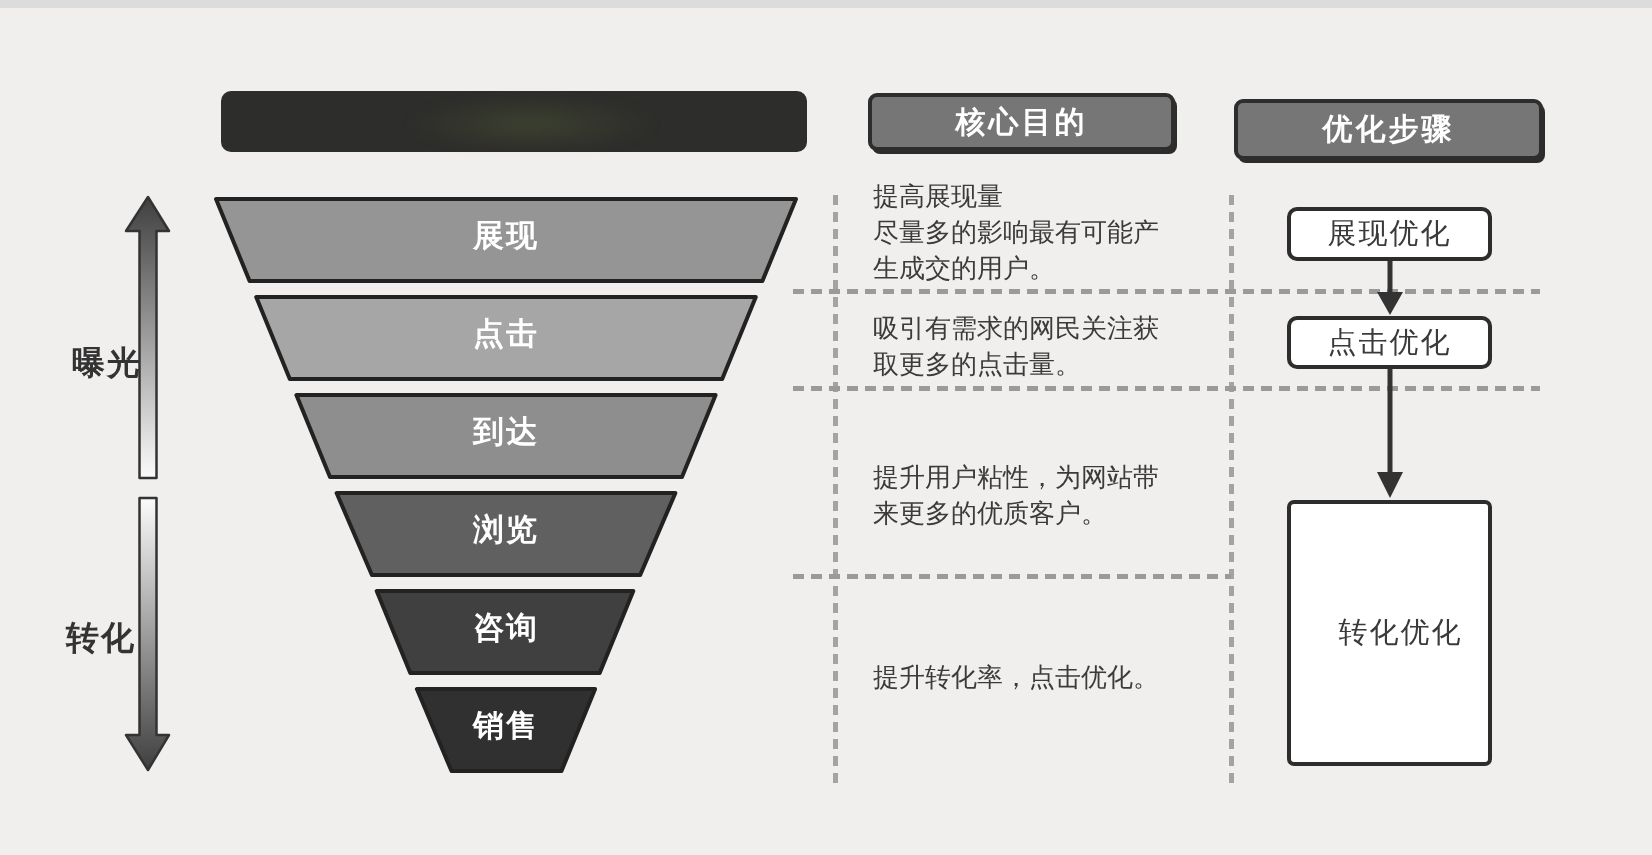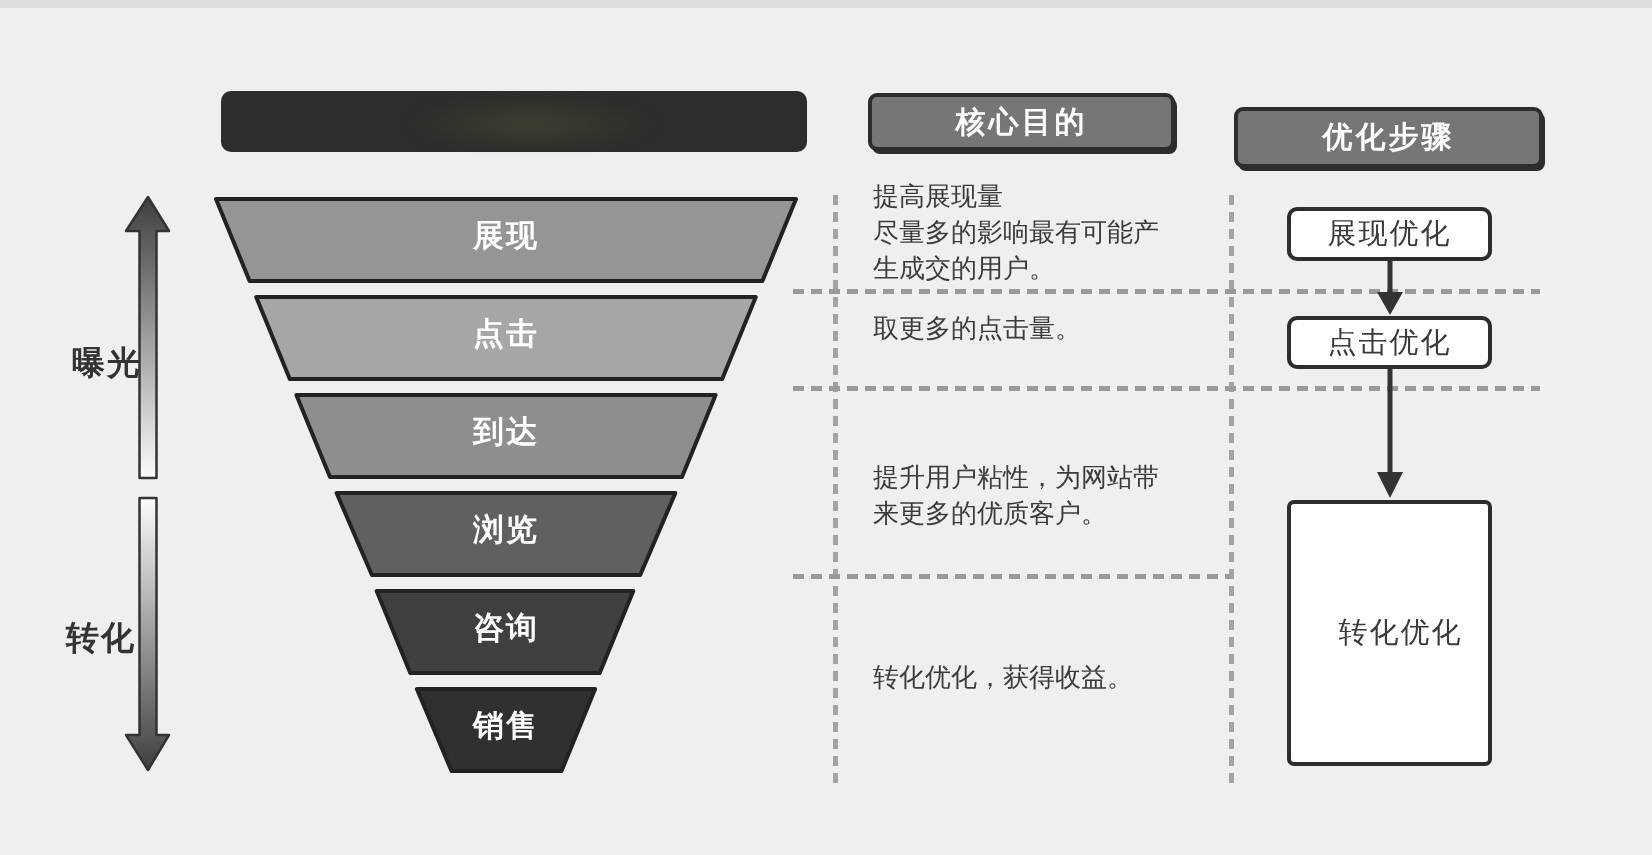--- a/index.html
+++ b/index.html
@@ -21,21 +21,21 @@
   }
   
   .hdr-box{
     position:absolute;display:flex;align-items:center;justify-content:center;
     border:4px solid #2d2d2d;border-radius:9px;
     box-shadow:3px 4px 0 -1px #2c2c2c;
     color:#ffffff;font-weight:bold;font-size:30px;letter-spacing:3px;
     box-sizing:border-box;
   }
   .hdr-core{left:868px;top:85px;width:307px;height:58px;}
-  .hdr-steps{left:1234px;top:99px;width:309px;height:61px;}
+  .hdr-steps{left:1234px;top:91px;width:309px;height:61px;}
   
   .dash-v{
     position:absolute;width:5px;
     background:repeating-linear-gradient(180deg,#a3a3a3 0 10px,rgba(0,0,0,0) 10px 17px);
   }
   .dash-h{
     position:absolute;height:5px;
     background:repeating-linear-gradient(90deg,#9a9a9a 0 11px,rgba(0,0,0,0) 11px 18px);
   }
   .dash-v1{left:833px;top:187px;height:588px;}
@@ -143,28 +143,29 @@
 
   <div class="axis-label axis-exposure">曝光</div>
   <div class="axis-label axis-conversion">转化</div>
 
   <div class="purpose purpose-1">
     <div>提高展现量</div>
     <div>尽量多的影响最有可能产</div>
     <div>生成交的用户。</div>
   </div>
   <div class="purpose purpose-2">
+    <div>吸引有需求的网民关注获</div>
     <div>取更多的点击量。</div>
   </div>
   <div class="purpose purpose-3">
     <div>提升用户粘性，为网站带</div>
     <div>来更多的优质客户。</div>
   </div>
   <div class="purpose purpose-4">
-    <div>转化优化，获得收益。</div>
+    <div>提升转化率，点击优化。</div>
   </div>
 
   <div class="step-box step-1">
     <span>展现优化</span>
   </div>
   <div class="step-box step-2">
     <span>点击优化</span>
   </div>
   <div class="step-box step-3">
     <span>转化优化</span>

